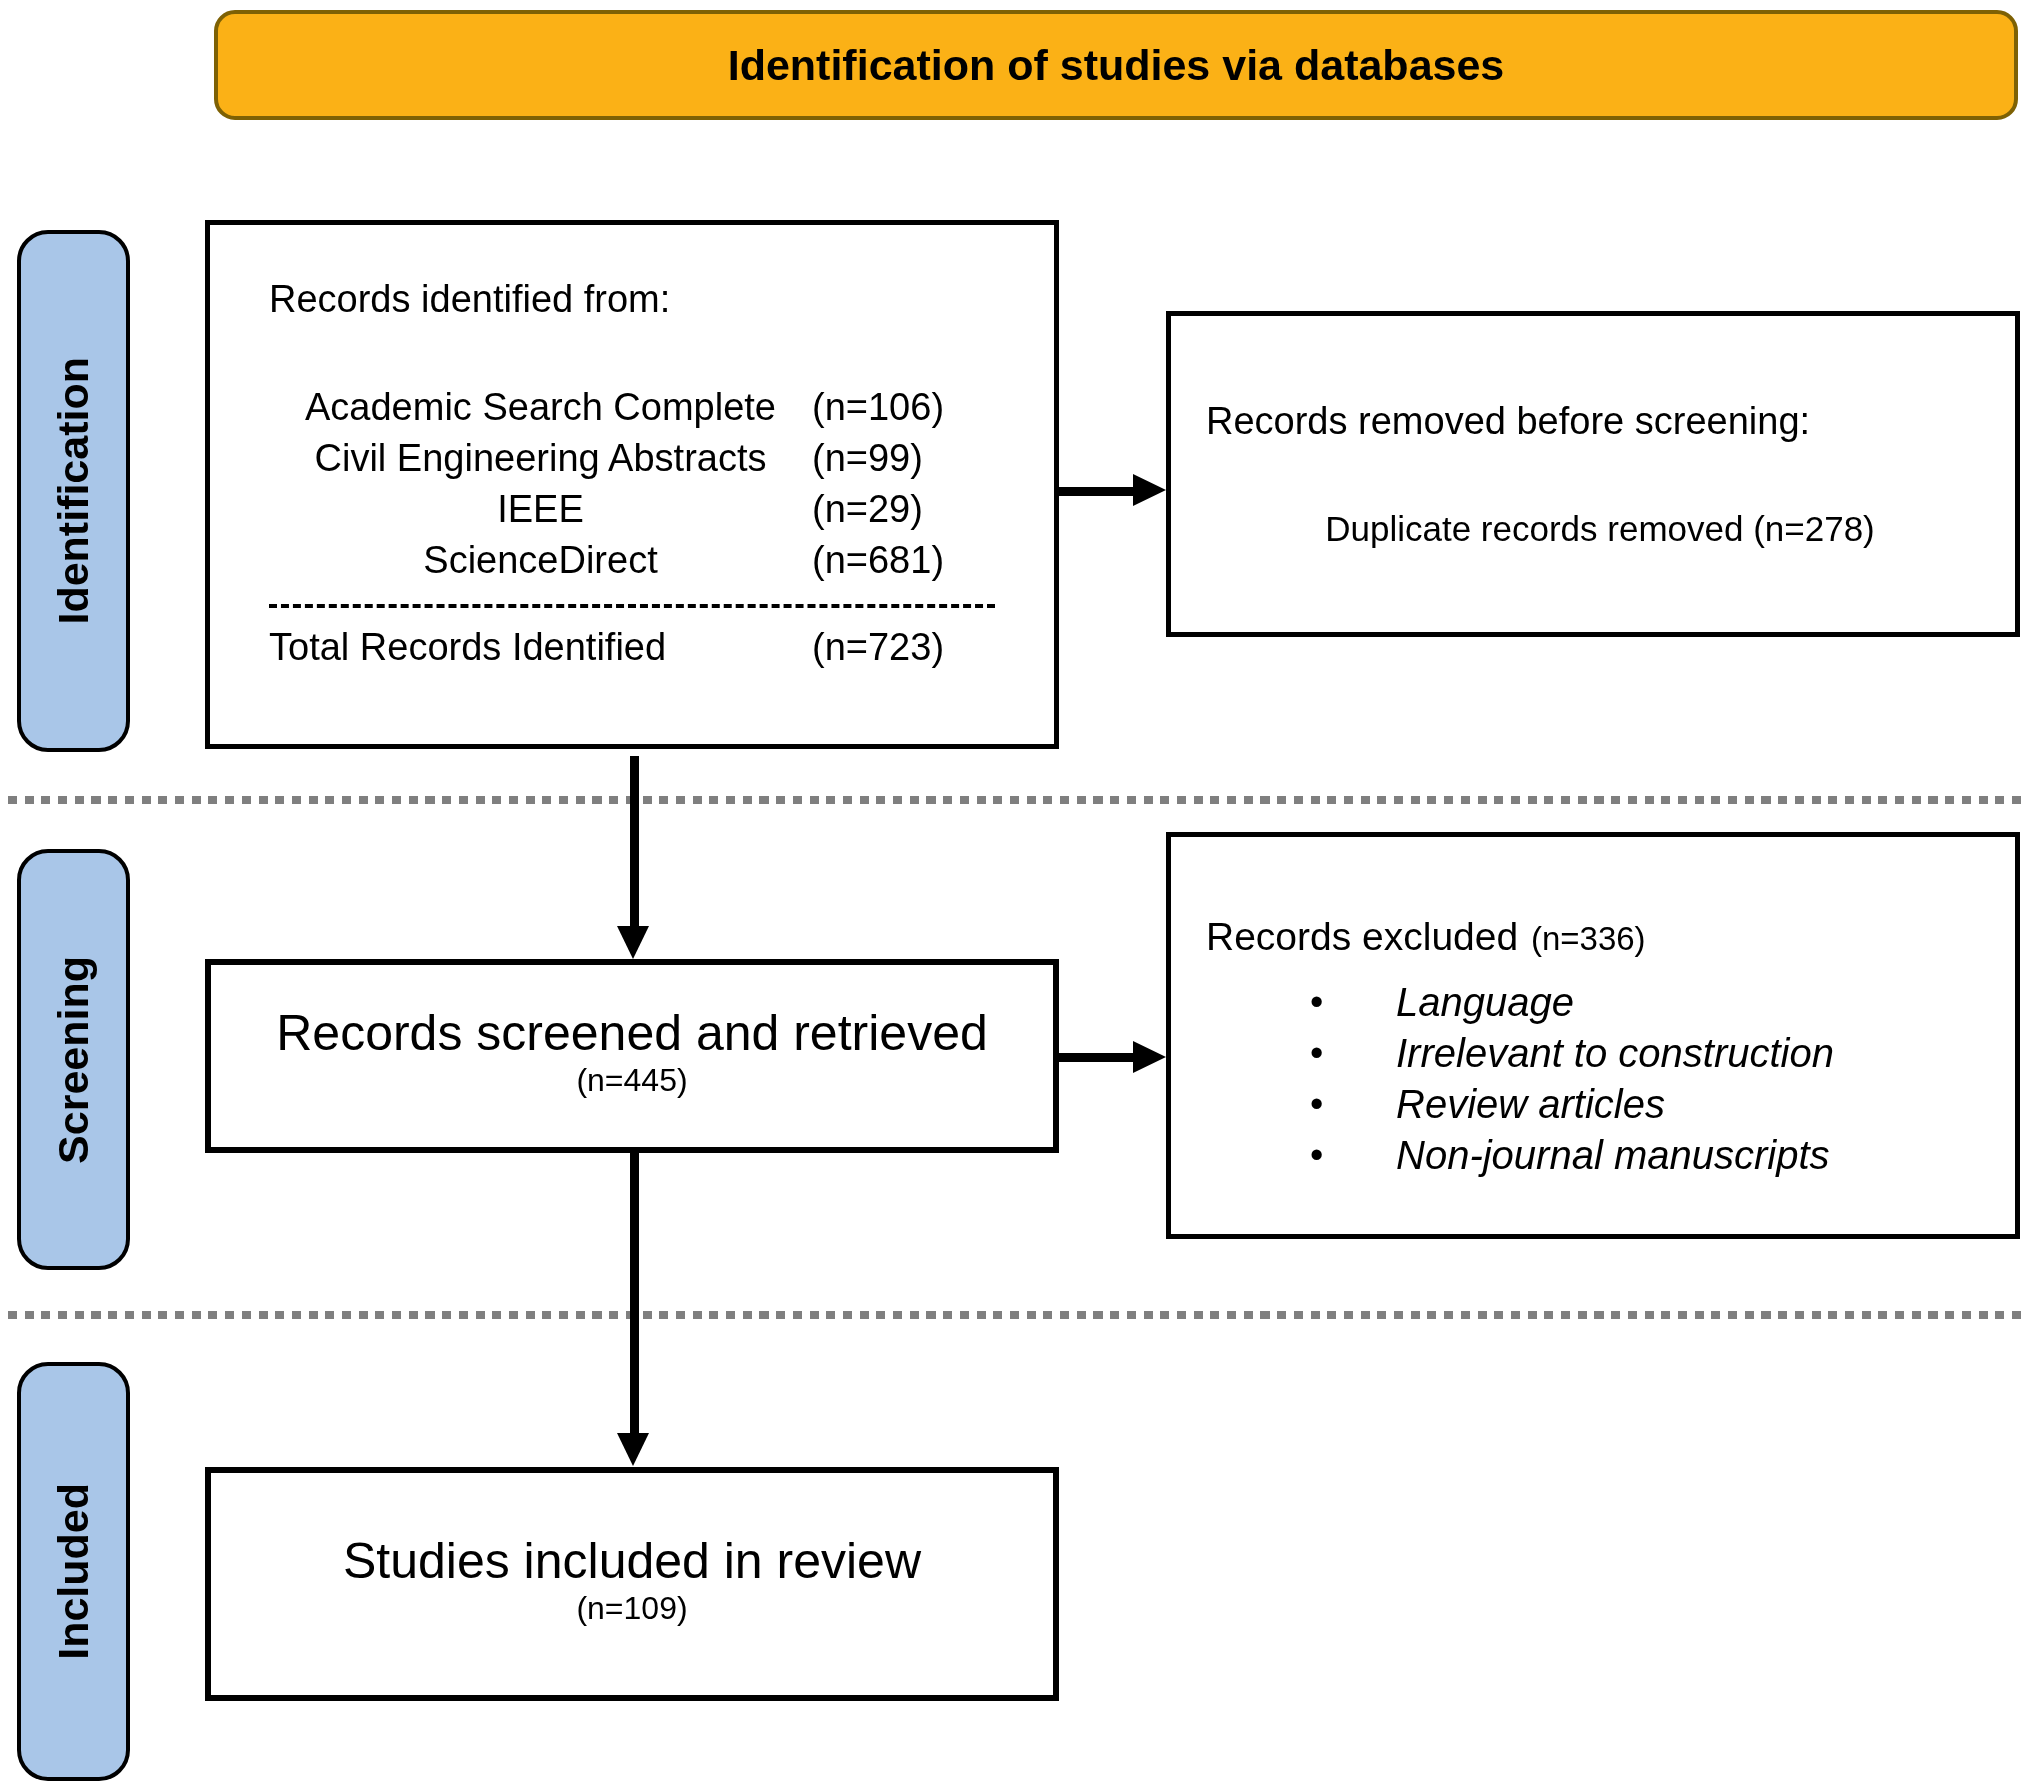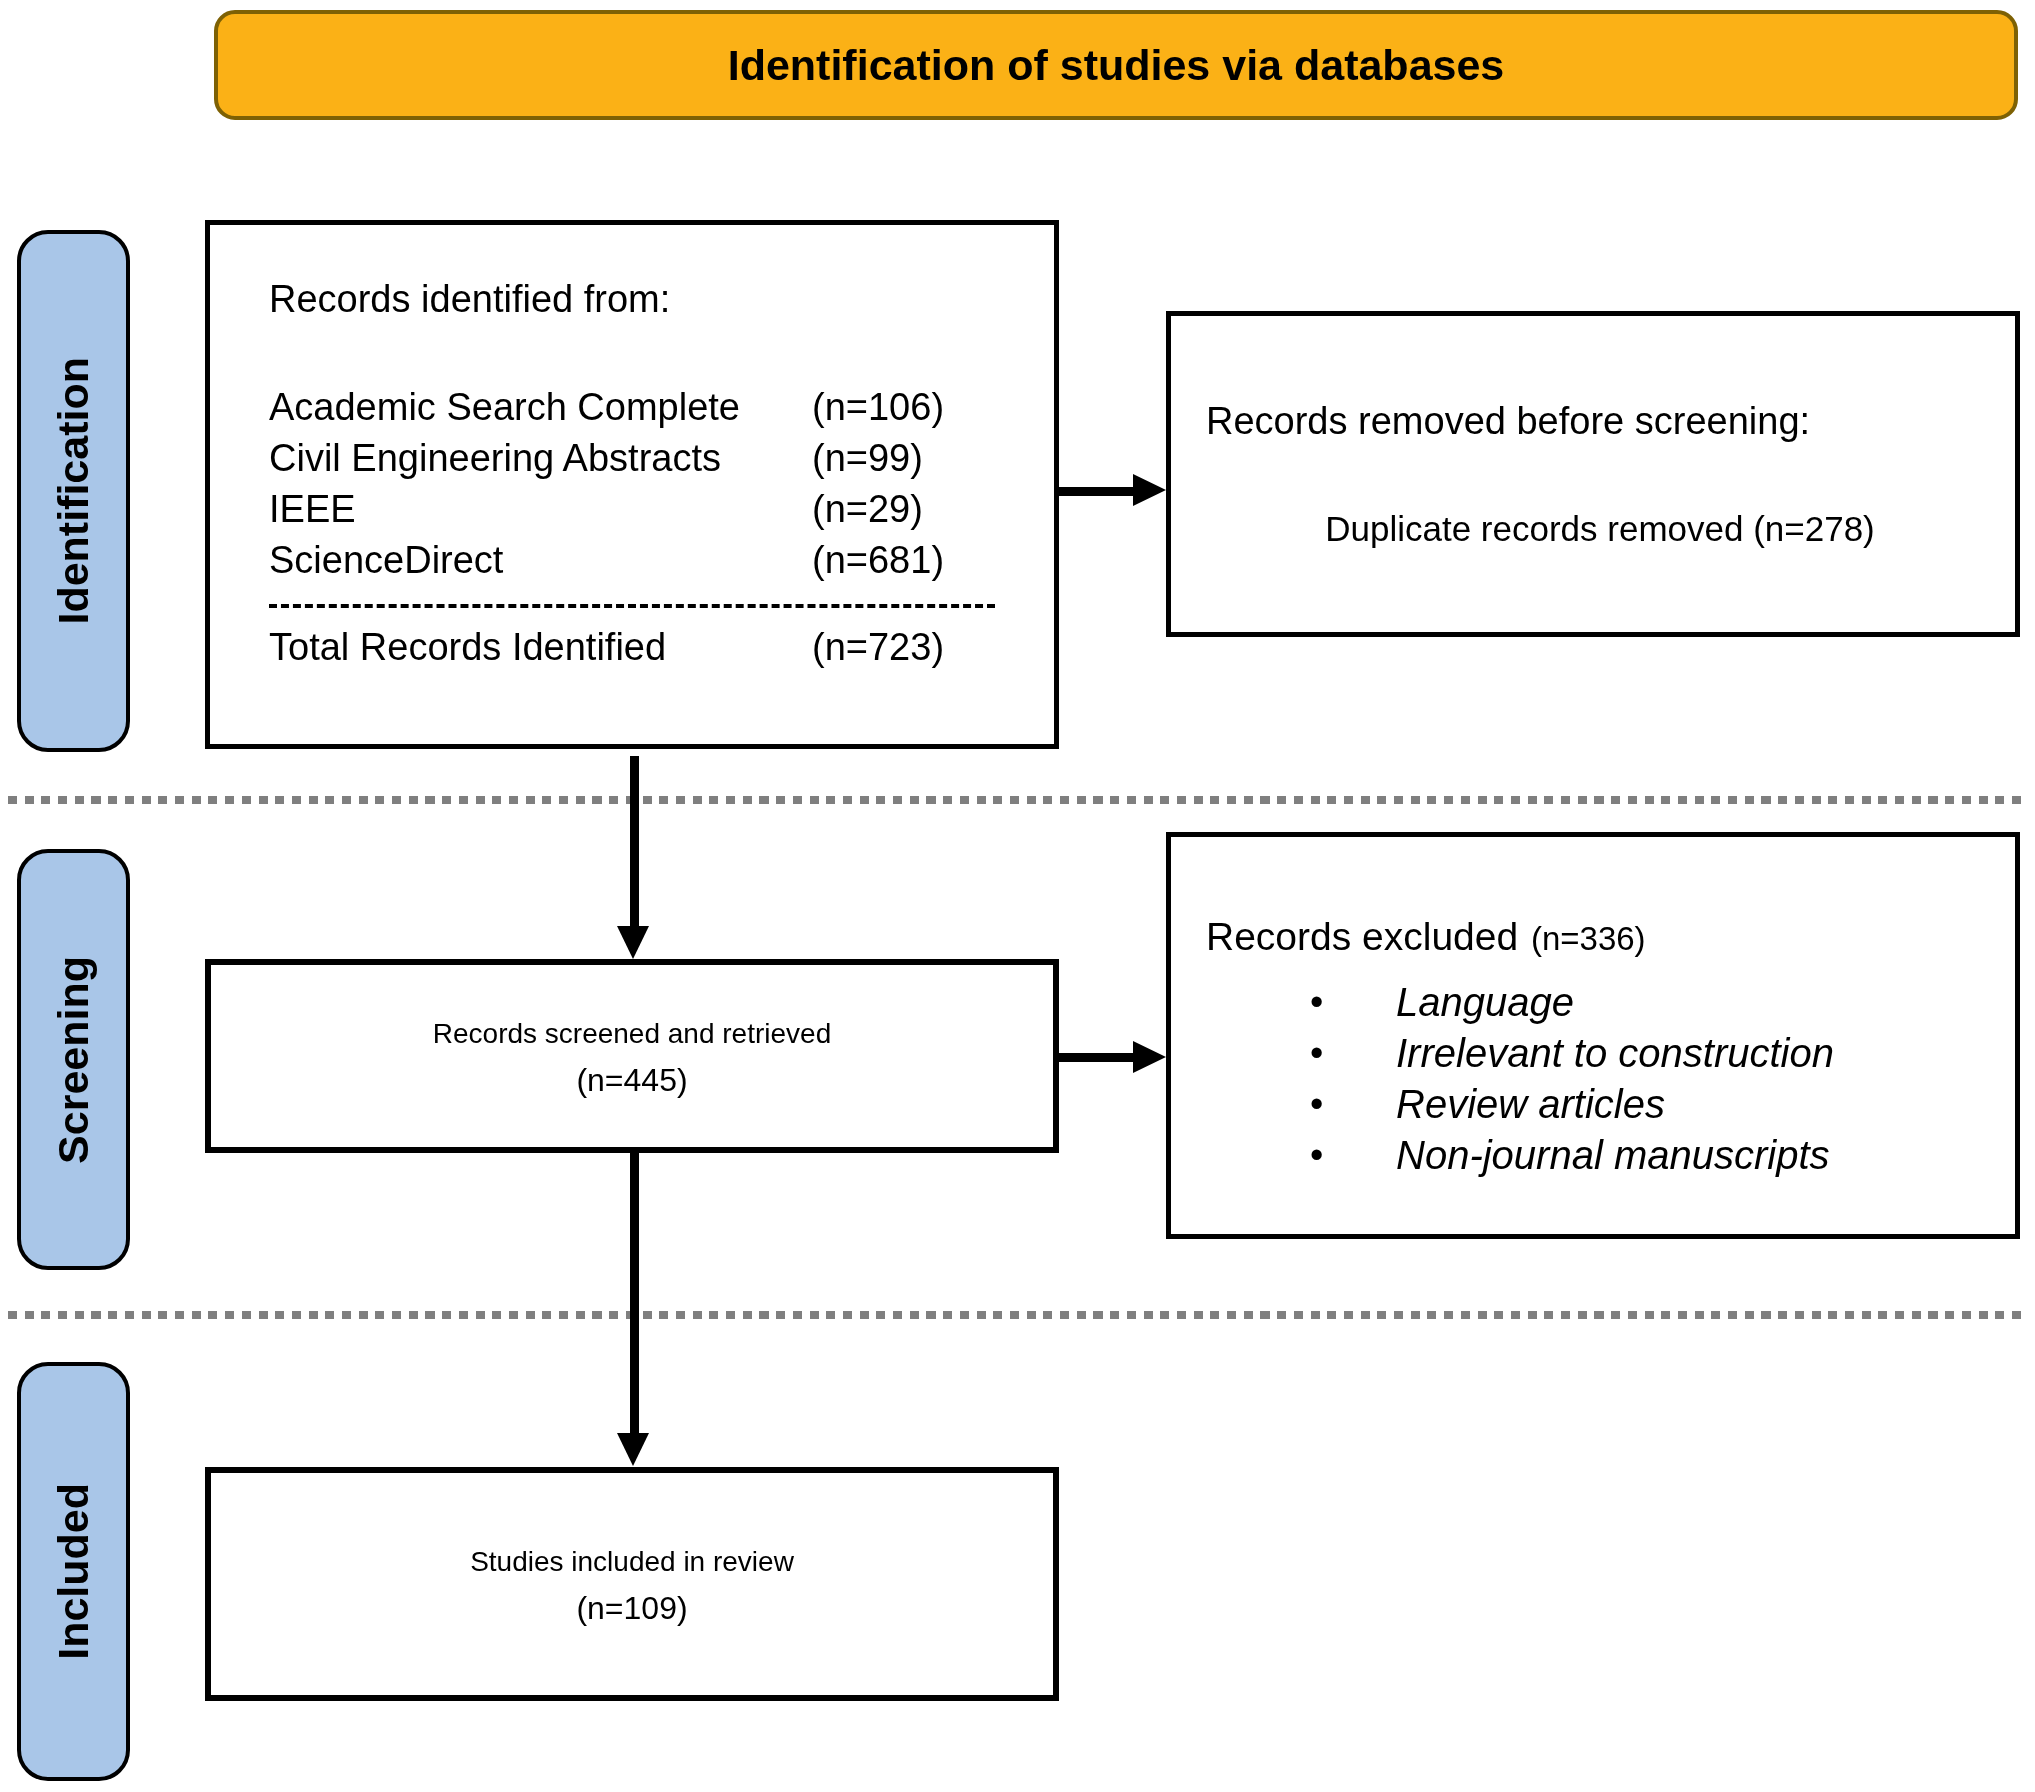--- a/index.html
+++ b/index.html
@@ -41,38 +41,38 @@
   .arrow-head { position: absolute; width: 0; height: 0; }
   .head-right { border-top: 16.7px solid transparent; border-bottom: 16.7px solid transparent; border-left: 33px solid #000; }
   .head-down  { border-left: 16.7px solid transparent; border-right: 16.7px solid transparent; border-top: 33px solid #000; }
 
   
   .flow-box {
     position: absolute; background: #fff; border: 5.6px solid #000; box-sizing: border-box;
   }
   #box-identified { left: 205px; top: 220px; width: 854px; height: 529px; padding: 49px 59px 0 59px; font-size: 38px; }
   #box-identified .box-title { line-height: 51px; }
-  #box-identified .source-rows { margin-top: 57px; }
+  #box-identified .source-rows { margin-top: 57px; text-align: center; }
   .source-row { display: flex; line-height: 51px; }
   .source-name { width: 543px; flex: none; }
   .source-count { flex: none; }
   .divider-dashes { border-top: 4.2px dashed #000; margin: 18px 0 14px 0; }
 
   #box-removed { left: 1166px; top: 311px; width: 854px; height: 326px; padding: 82px 21px 0 35px; }
   #box-removed .box-title { font-size: 38px; line-height: 46px; }
   #box-removed .box-detail { font-size: 35px; line-height: 42px; margin-top: 64px; text-align: center; }
 
   #box-screened, #box-included {
     left: 205px; width: 854px; border-width: 6.3px;
     display: flex; flex-direction: column; align-items: center; justify-content: center;
     text-align: center;
   }
   #box-screened { top: 959px; height: 194px; }
   #box-included { top: 1467px; height: 234px; }
-  .center-line1 { font-size: 28px; line-height: 49px; }
+  .center-line1 { font-size: 50px; line-height: 49px; }
   .center-line2 { font-size: 32px; line-height: 45px; }
 
   #box-excluded { left: 1166px; top: 832px; width: 854px; height: 407px; padding: 75px 21px 0 35px; }
   #box-excluded .excluded-heading { line-height: 49px; }
   #box-excluded .excluded-title { font-size: 39px; }
   #box-excluded .excluded-count { font-size: 33px; margin-left: 9.7px; }
   .excluded-bullets { list-style: none; margin: 5.6px 0 0 0; padding: 0; }
   .excluded-bullets li {
     position: relative; margin-left: 104px; padding-left: 86px;
     font-size: 40px; font-style: italic; line-height: 51px;

